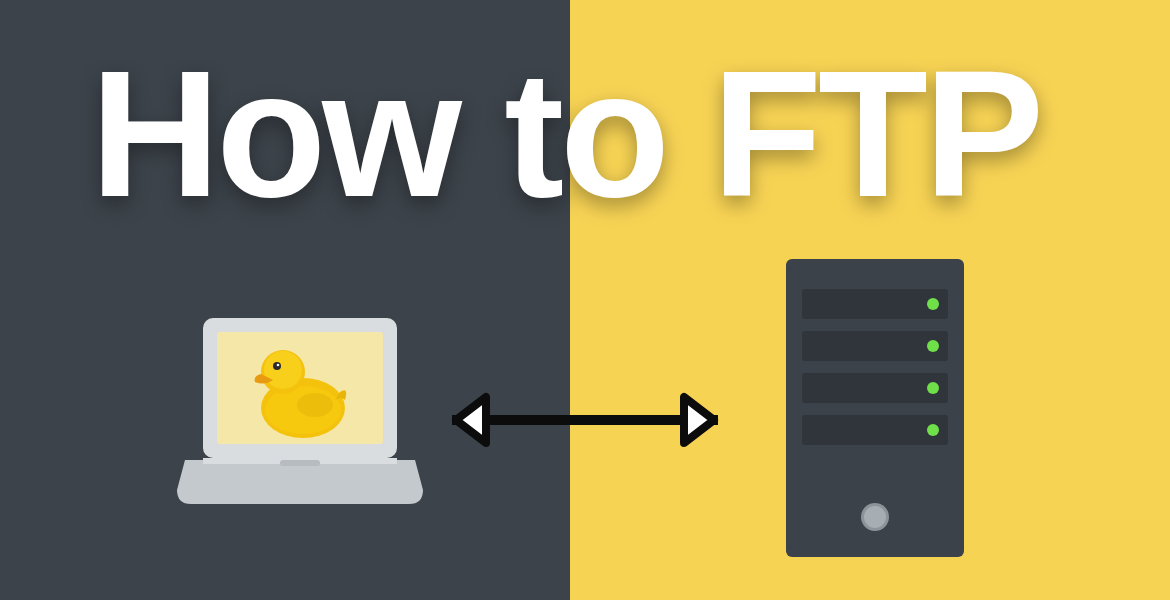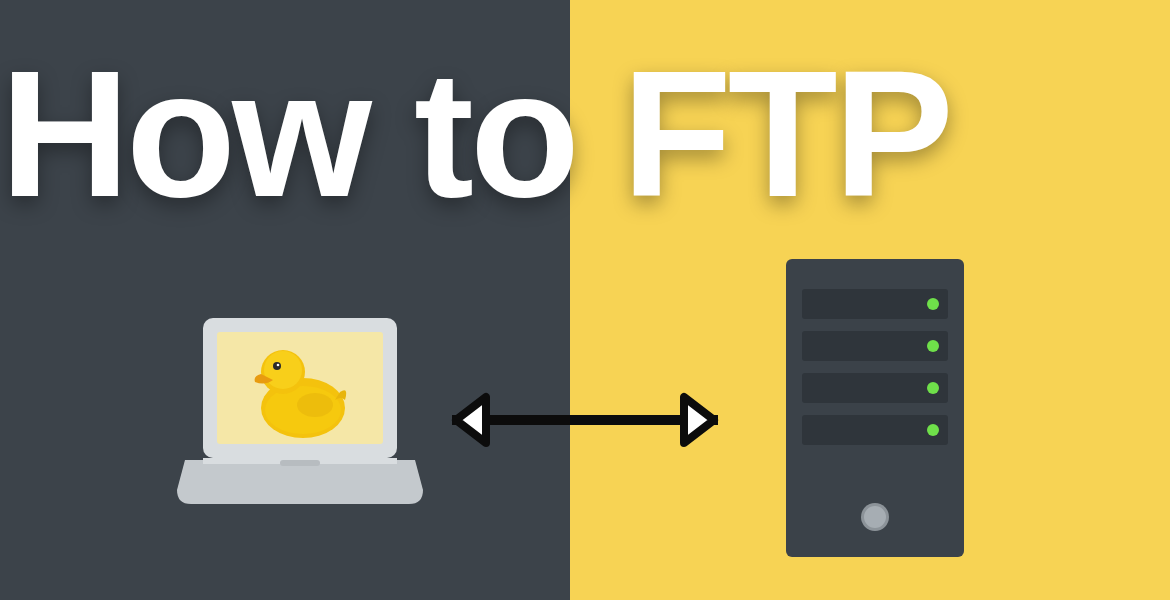--- a/index.html
+++ b/index.html
@@ -20,21 +20,21 @@
       position: absolute;
       left: 570px; top: 0;
       width: 600px; height: 600px;
       background: #f7d354;
     }
     .title {
       position: absolute;
       top: 30px;
       left: 0;
       width: 1040px;
-      text-align: left;
+      text-align: right;
       font-size: 180px;
       font-weight: 800;
       color: #ffffff;
       letter-spacing: -4px;
       text-shadow: 0 8px 20px rgba(0,0,0,0.35);
       white-space: nowrap;
     }
     .laptop {
       position: absolute;
       left: 175px;

